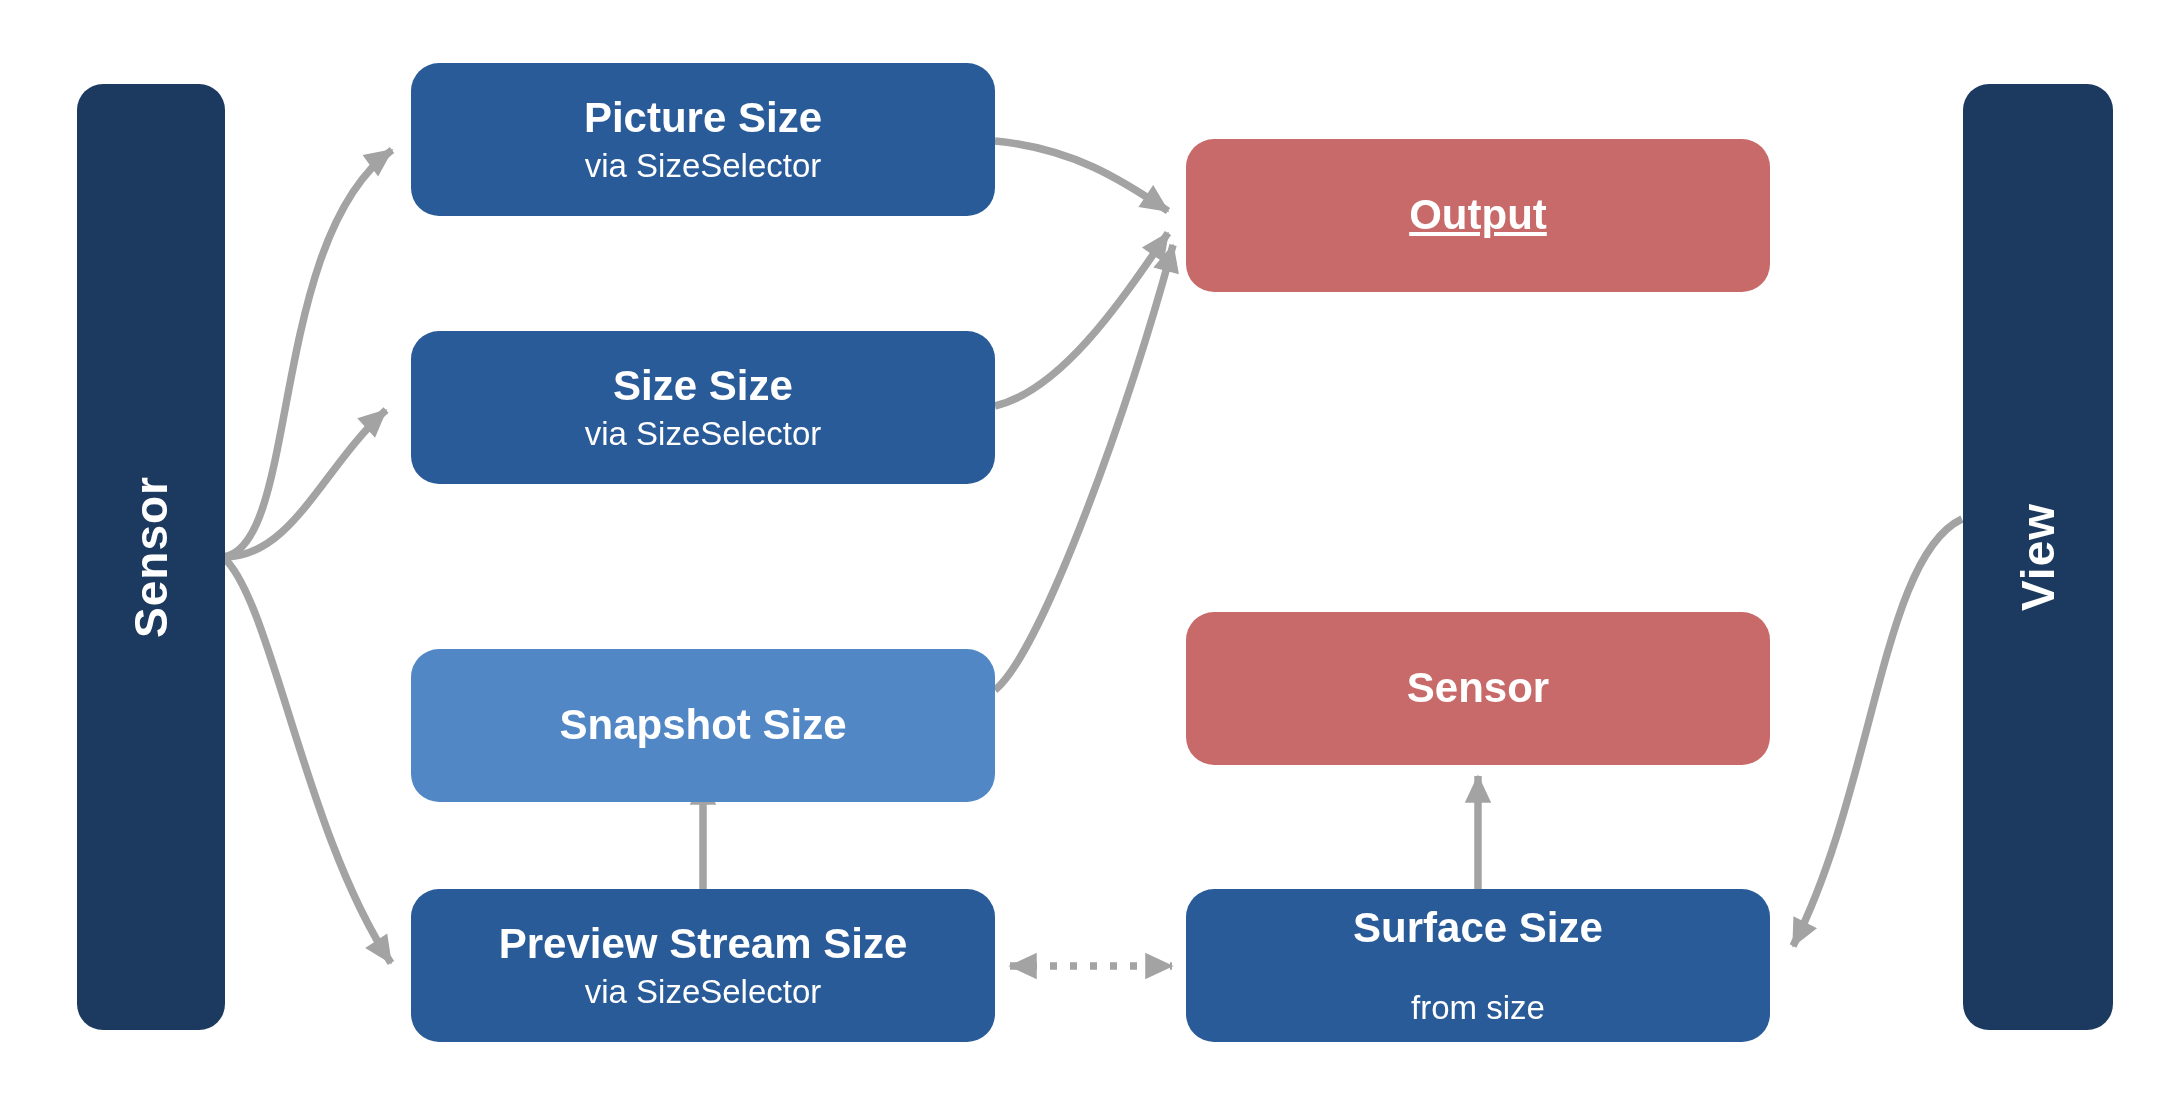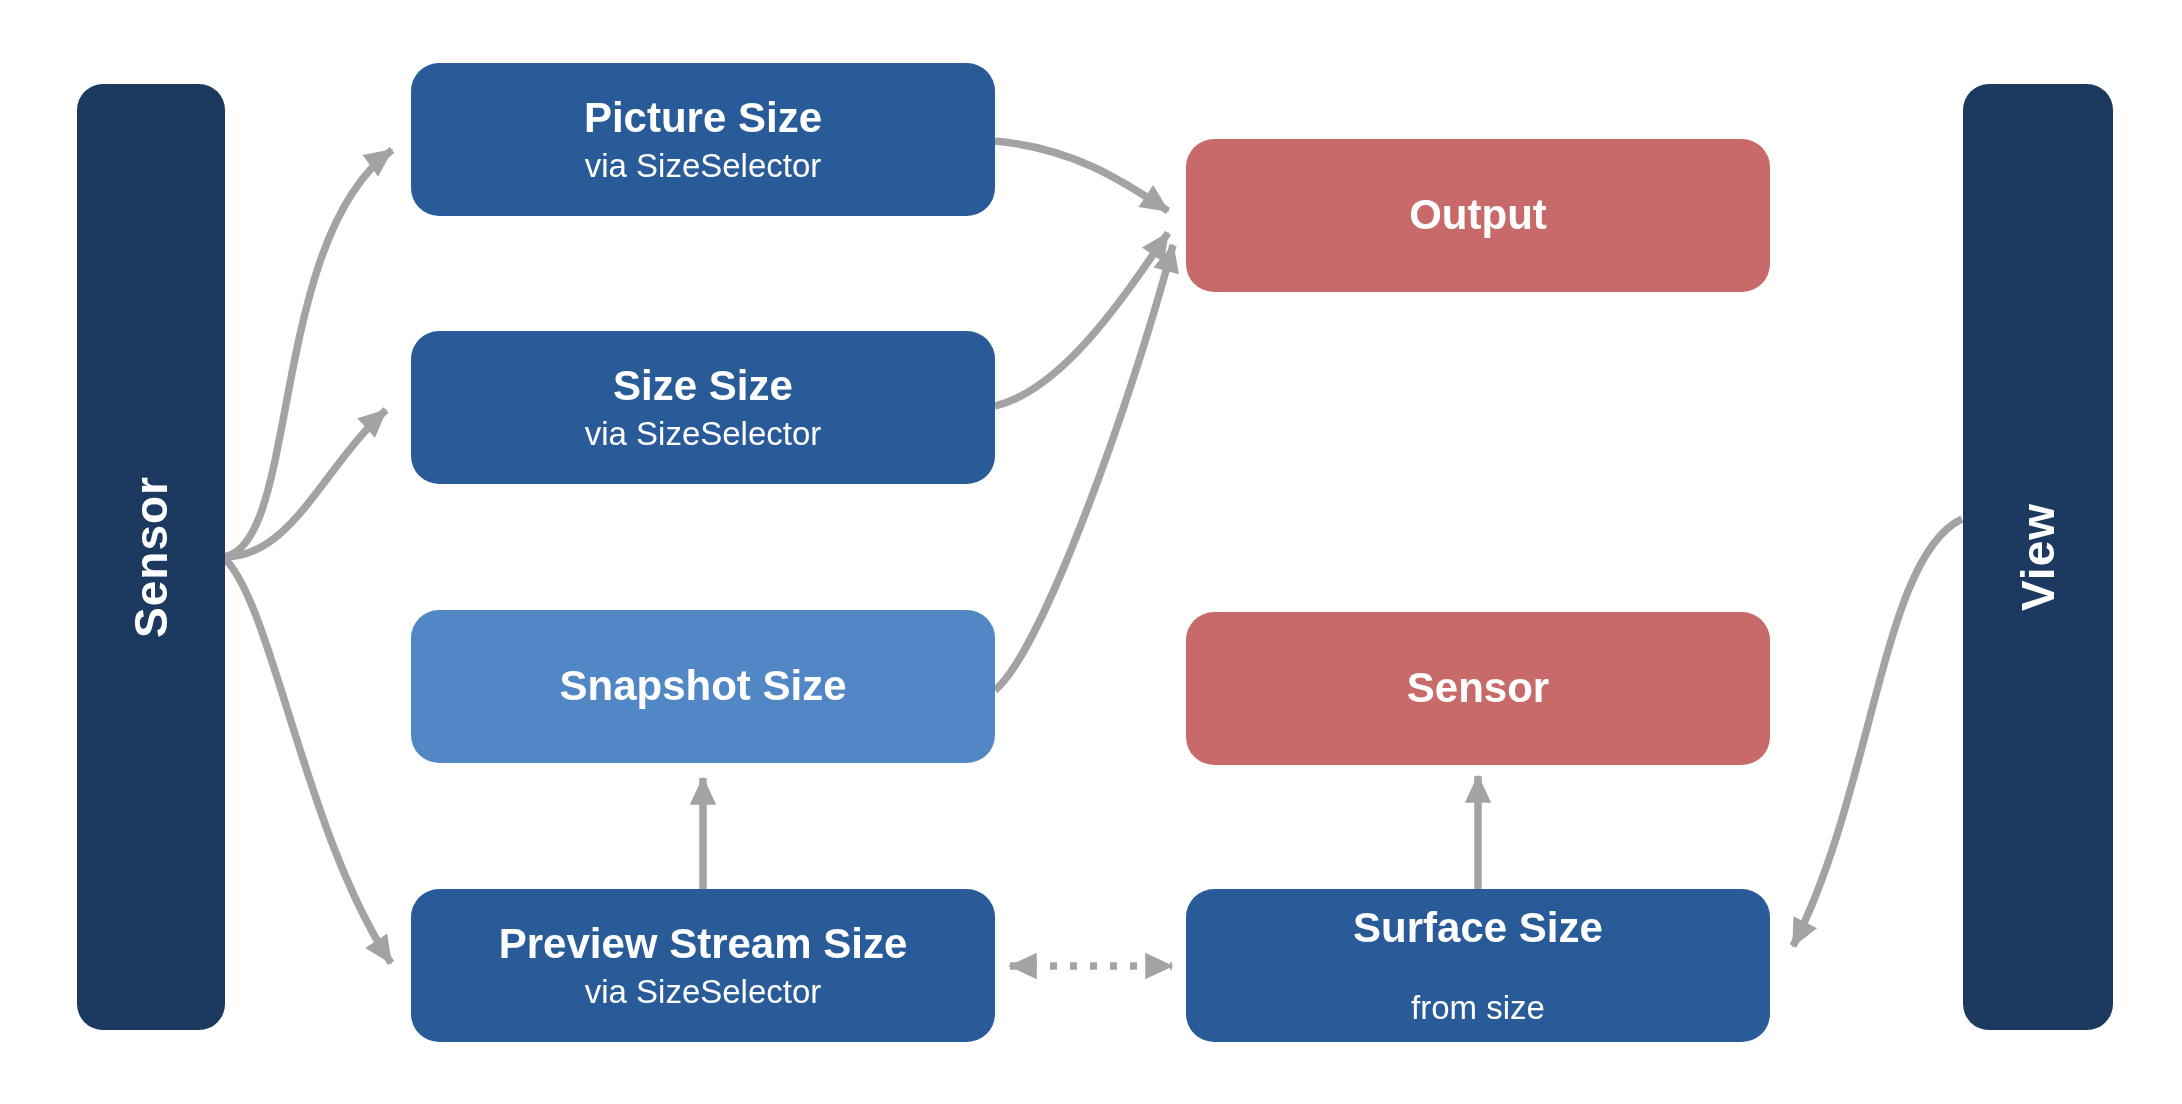--- a/index.html
+++ b/index.html
@@ -35,30 +35,30 @@
     color:var(--text-white);font-weight:700;font-size:46px;letter-spacing:1px;
     writing-mode:vertical-rl;transform:rotate(180deg);white-space:nowrap;
   }
 
   .node{
     position:absolute;width:584px;height:153px;border-radius:28px;
     display:flex;flex-direction:column;align-items:center;justify-content:center;
     gap:7px;color:var(--text-white);text-align:center;
   }
   .node.blue{background:var(--blue);}
-  .node.light-blue{background:var(--light-blue);}
+  .node.light-blue{background:var(--light-blue);margin-top:39px;}
   .node.red{background:var(--red);}
   .node-title{font-size:42px;font-weight:700;line-height:1.1;white-space:nowrap;}
   .node-subtitle{font-size:33px;font-weight:400;line-height:1.1;white-space:nowrap;}
 
   #node-picture {left:411px;top:63px;}
   #node-video   {left:411px;top:331px;}
   #node-snapshot{left:411px;top:610px;}
   #node-preview {left:411px;top:889px;}
-  #node-output  {left:1186px;top:139px;}
+  #node-output  {left:1186px;top:139px;text-decoration:underline;}
   #node-screen  {left:1186px;top:612px;}
   #node-surface {left:1186px;top:889px;gap:39px;}
 </style>
 </head>
 <body>
 
 <div class="canvas">
 
   <svg class="edges" viewBox="0 0 2182 1104" aria-hidden="true">
     <defs>

